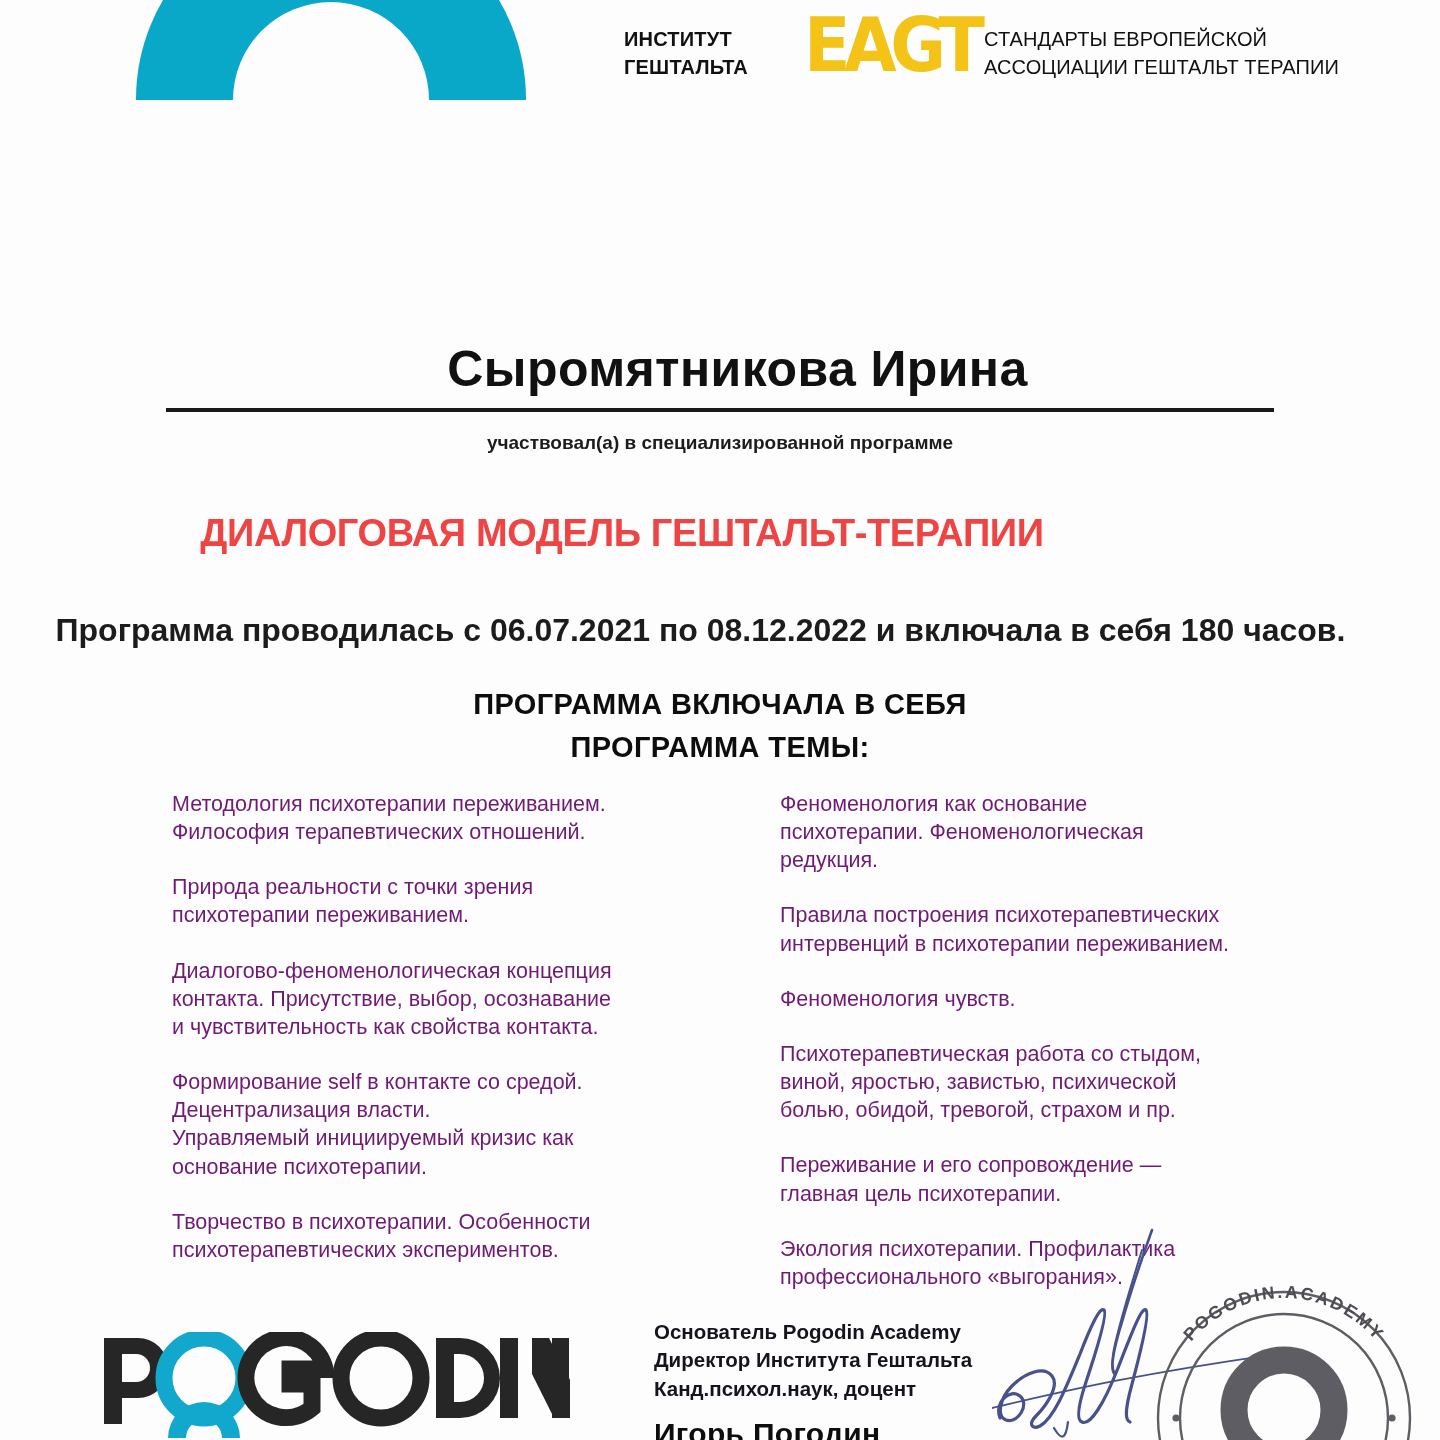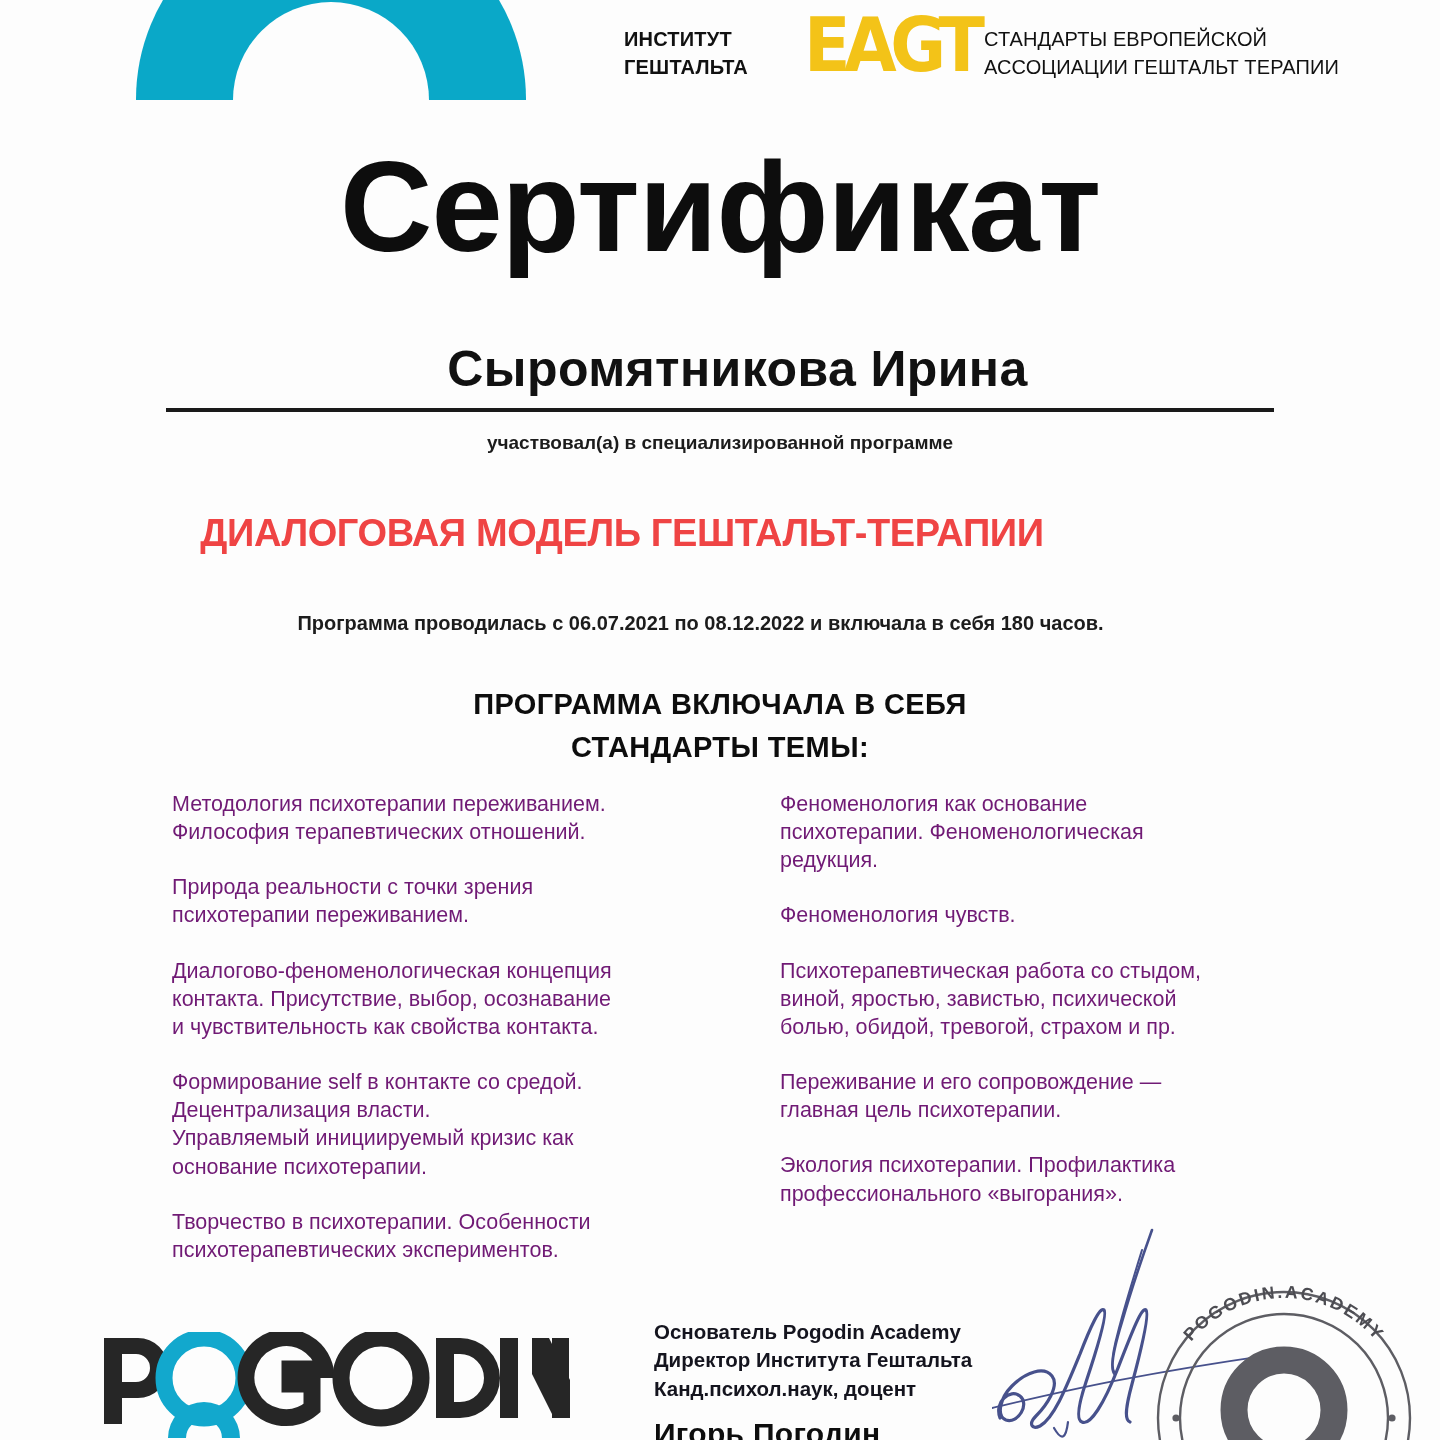--- a/index.html
+++ b/index.html
@@ -150,21 +150,21 @@
     letter-spacing: -0.4px;
     color: #ef4444;
   }
 
   .program-dates {
     position: absolute;
     top: 612px;
     left: 0;
     width: 1401px;
     text-align: center;
-    font-size: 20px;
+    font-size: 32px;
     font-weight: bold;
     color: #1c1c1c;
   }
 
   .topics-heading {
     position: absolute;
     top: 683px;
     left: 0;
     width: 1440px;
     text-align: center;
@@ -252,35 +252,34 @@
 
     <div class="institute-name" style="white-space: pre-line;">ИНСТИТУТ
 ГЕШТАЛЬТА</div>
 
     <div class="eagt-logo">EAGT</div>
 
     <div class="eagt-caption" style="white-space: pre-line;">СТАНДАРТЫ ЕВРОПЕЙСКОЙ
 АССОЦИАЦИИ ГЕШТАЛЬТ ТЕРАПИИ</div>
   </div>
 
-  <div class="cert-title">Сертификат</div>
 
   <div class="recipient-name">Сыромятникова Ирина</div>
 
   <div class="name-rule"></div>
 
   <div class="participation-line">участвовал(а) в специализированной программе</div>
 
   <div class="program-title">ДИАЛОГОВАЯ МОДЕЛЬ ГЕШТАЛЬТ-ТЕРАПИИ</div>
 
   <div class="program-dates">Программа проводилась с 06.07.2021 по 08.12.2022 и включала в себя 180 часов.</div>
 
   <div class="topics-heading">
     <div>ПРОГРАММА ВКЛЮЧАЛА В СЕБЯ</div>
-    <div>СТАНДАРТЫ ТЕМЫ:</div>
+    <div>ПРОГРАММА ТЕМЫ:</div>
   </div>
 
   <div class="topics">
 
     <div class="topics-col">
       <div class="topic-item" style="white-space: pre-line;">Методология психотерапии переживанием.
 Философия терапевтических отношений.</div>
       <div class="topic-item" style="white-space: pre-line;">Природа реальности с точки зрения
 психотерапии переживанием.</div>
       <div class="topic-item" style="white-space: pre-line;">Диалогово-феноменологическая концепция
@@ -291,20 +290,22 @@
 Управляемый инициируемый кризис как
 основание психотерапии.</div>
       <div class="topic-item" style="white-space: pre-line;">Творчество в психотерапии. Особенности
 психотерапевтических экспериментов.</div>
     </div>
 
     <div class="topics-col">
       <div class="topic-item" style="white-space: pre-line;">Феноменология как основание
 психотерапии. Феноменологическая
 редукция.</div>
+      <div class="topic-item" style="white-space: pre-line;">Правила построения психотерапевтических
+интервенций в психотерапии переживанием.</div>
       <div class="topic-item" style="white-space: pre-line;">Феноменология чувств.</div>
       <div class="topic-item" style="white-space: pre-line;">Психотерапевтическая работа со стыдом,
 виной, яростью, завистью, психической
 болью, обидой, тревогой, страхом и пр.</div>
       <div class="topic-item" style="white-space: pre-line;">Переживание и его сопровождение —
 главная цель психотерапии.</div>
       <div class="topic-item" style="white-space: pre-line;">Экология психотерапии. Профилактика
 профессионального «выгорания».</div>
     </div>
   </div>

